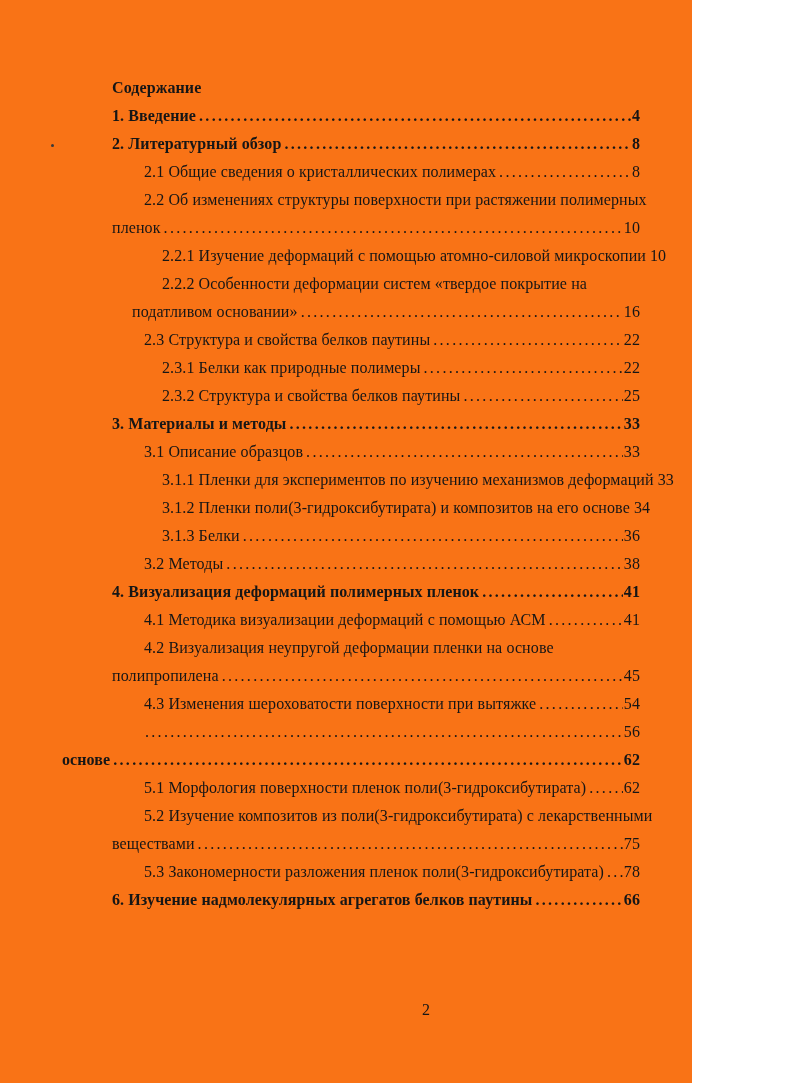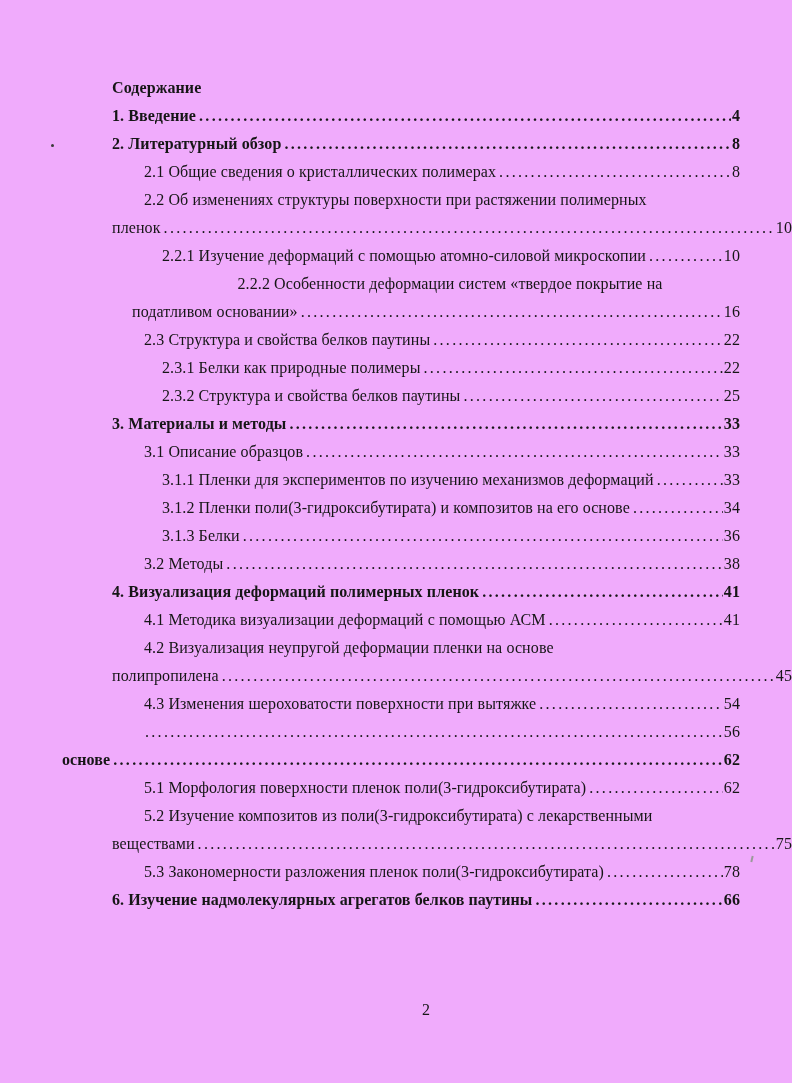--- a/index.html
+++ b/index.html
@@ -1,37 +1,37 @@
 <!DOCTYPE html>
 <html><head>
 <meta charset="utf-8">
 <style>
   html,body{margin:0;padding:0;background:#ffffff;}
   .page{
     position:relative;
-    width:792px;height:1083px;
-    background:#f0abfc;
+    width:692px;height:1083px;
+    background:#f97316;
     font-family:"Liberation Serif","DejaVu Serif",serif;
     color:#161616;
     overflow:hidden;
   }
   .toc{position:absolute;top:74px;left:0;right:0;}
   .line{
     display:flex;
     align-items:baseline;
     line-height:28px;
     font-size:16px;
     white-space:nowrap;
     letter-spacing:0.1px;
   }
   .lvl-l1 {margin-left:112px;margin-right:52px;}
   .lvl-l1c{margin-left:62px;margin-right:52px;}
   .lvl-l2 {margin-left:144px;margin-right:52px;}
-  .lvl-l2c{margin-left:112px;}
-  .lvl-l3 {margin-left:162px;margin-right:52px;justify-content:center;}
+  .lvl-l2c{margin-left:112px;margin-right:52px;}
+  .lvl-l3 {margin-left:162px;margin-right:52px;}
   .lvl-l3c{margin-left:132px;margin-right:52px;}
   .bold{font-weight:700;}
   .gap{}
   .t{flex:0 0 auto;padding-right:2px;}
   .dots{
     flex:1 1 auto;
     overflow:hidden;
     letter-spacing:2.3px;
     margin-left:1px;
   }

